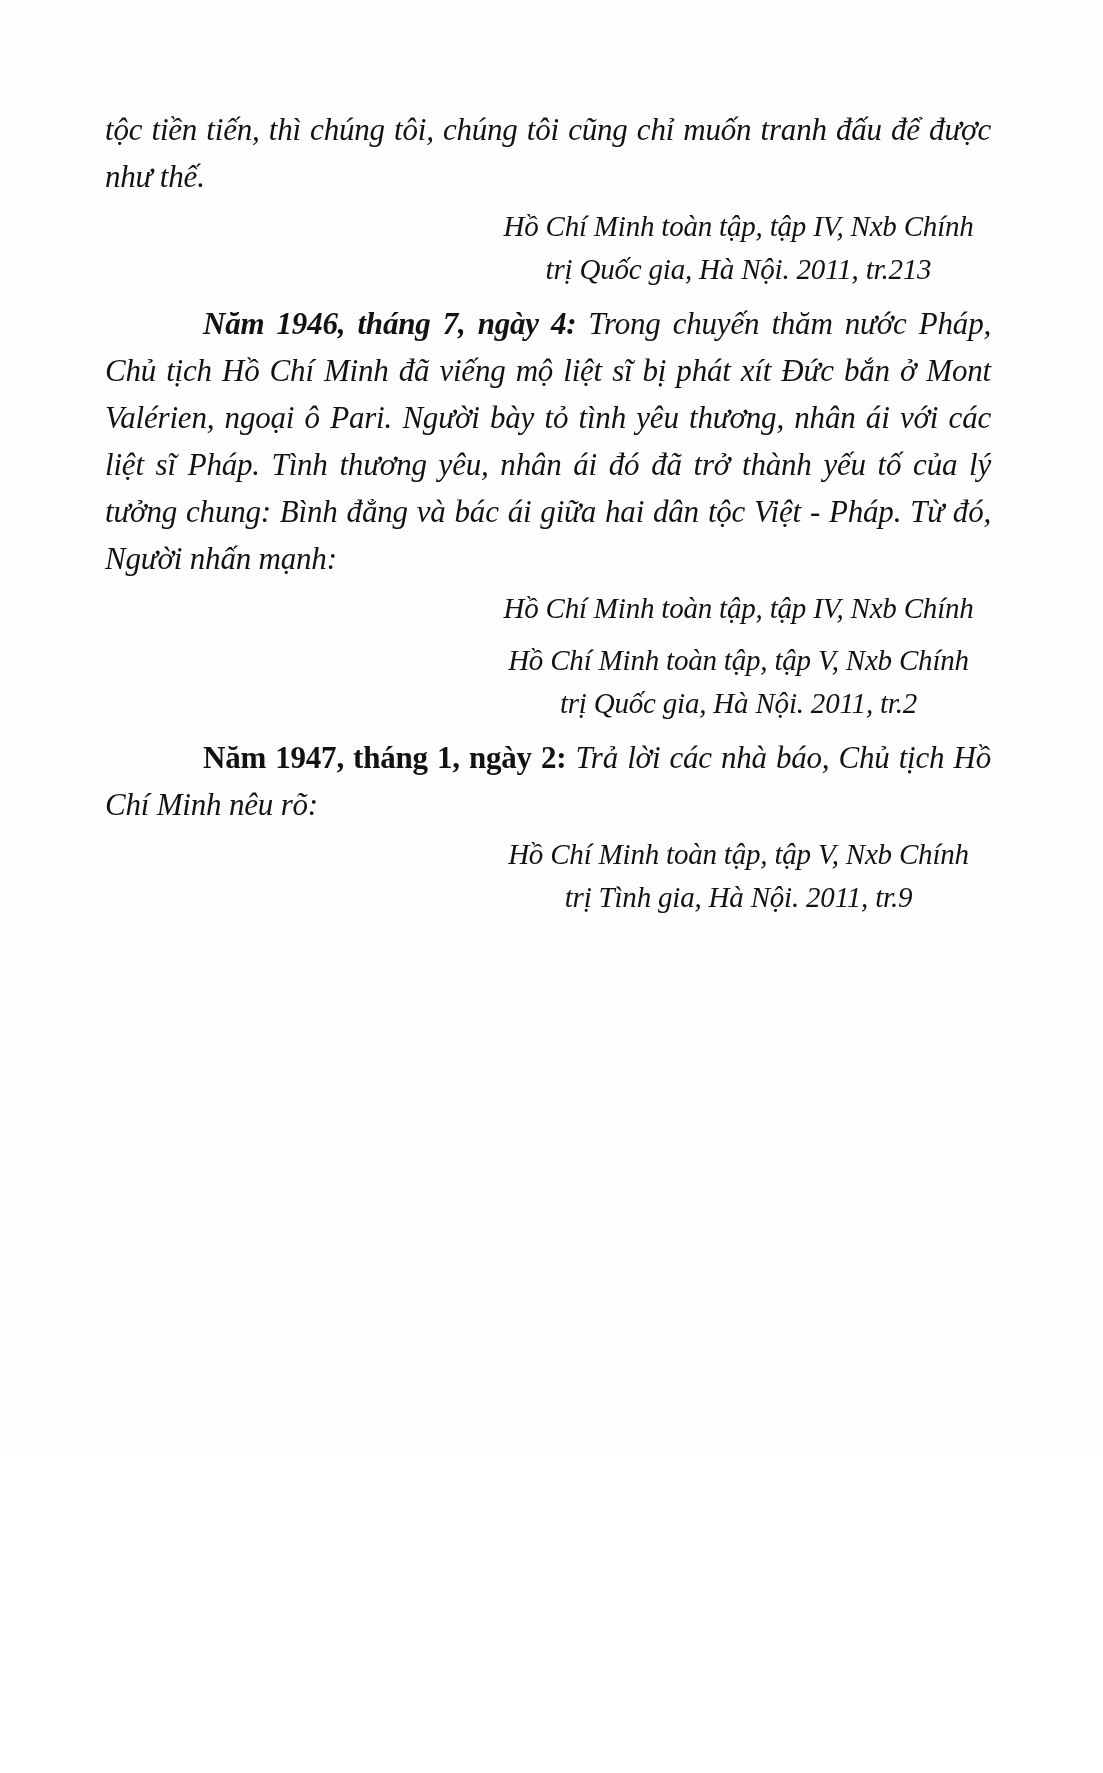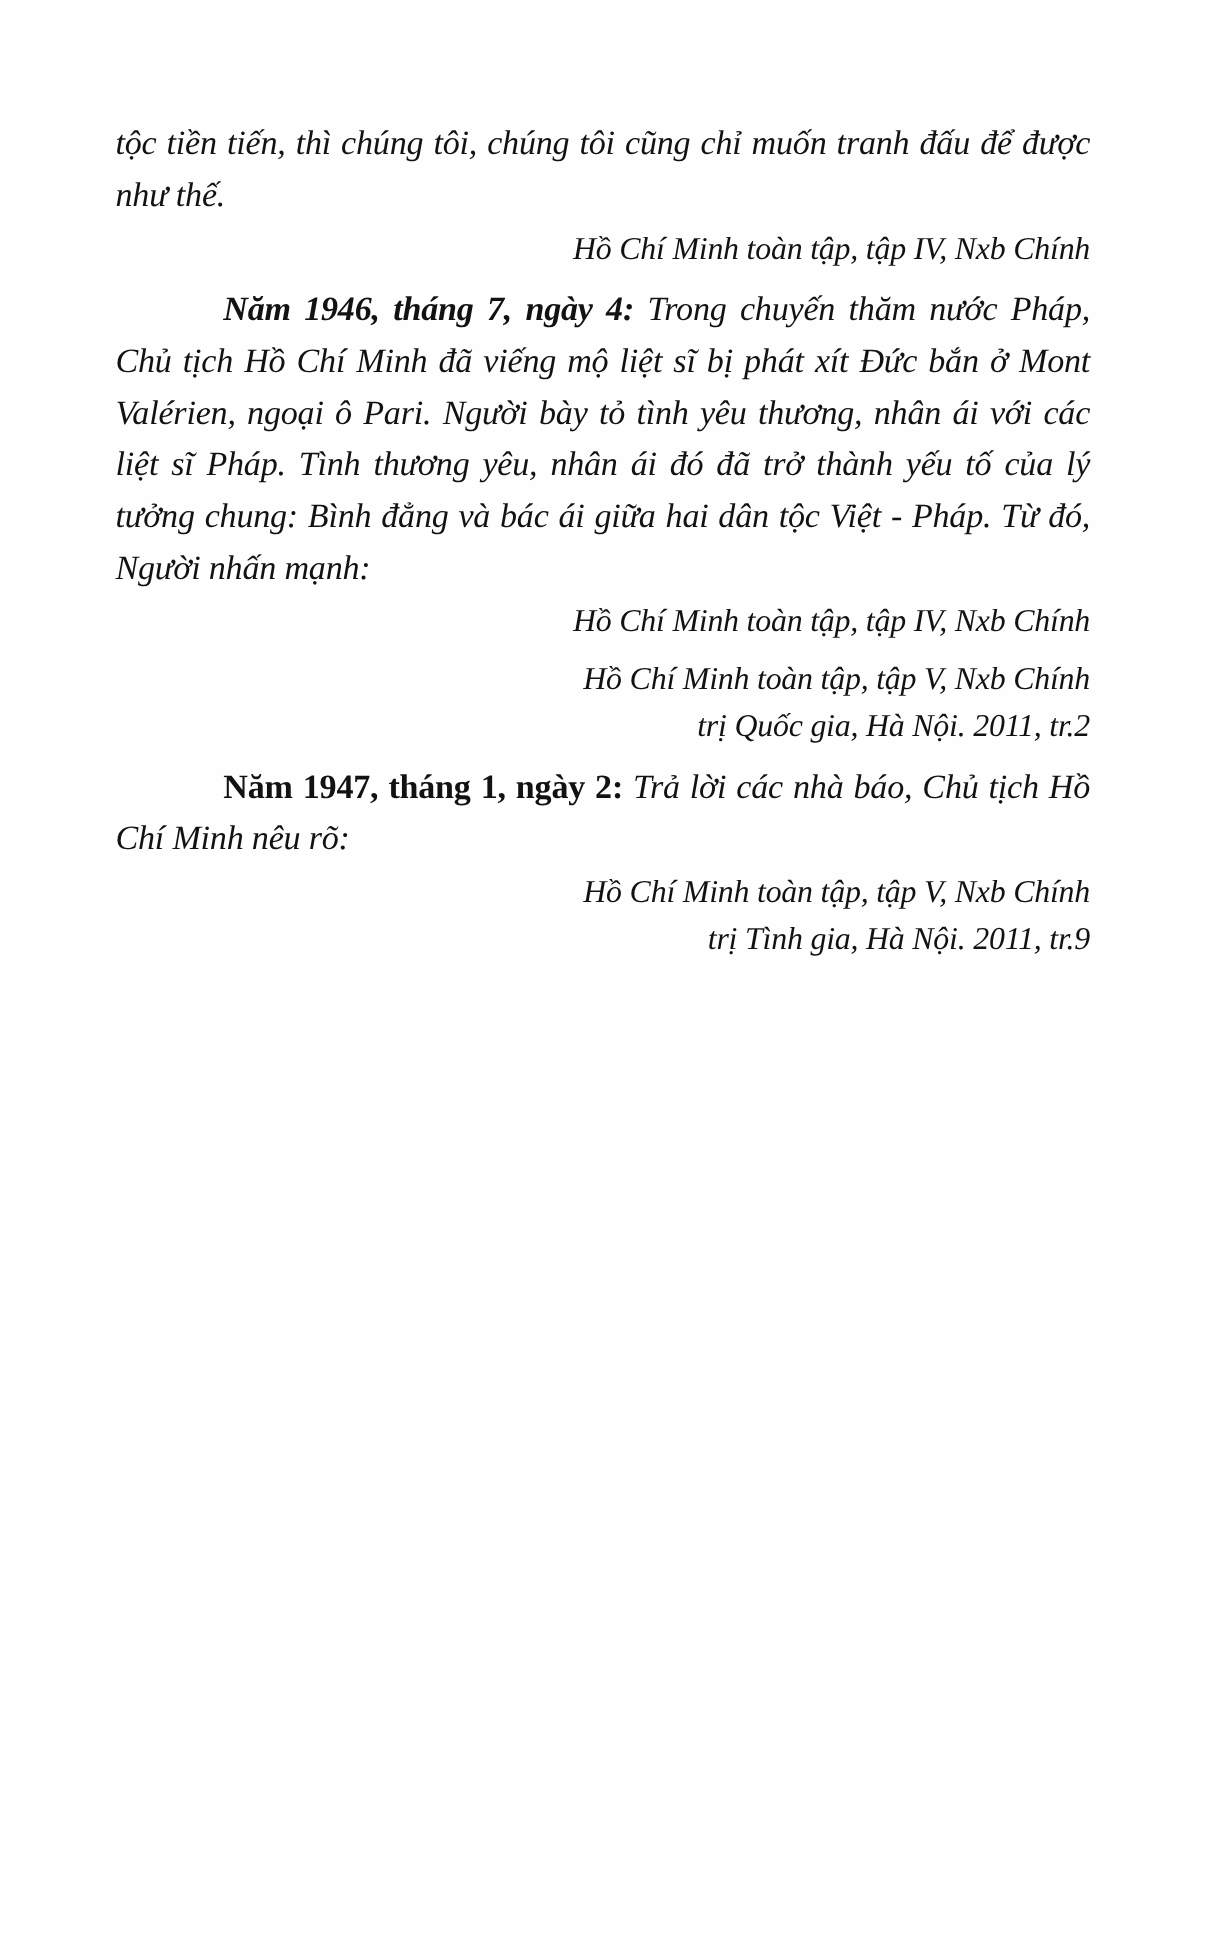--- a/index.html
+++ b/index.html
@@ -31,21 +31,21 @@
     letter-spacing: -0.2px;
   }
   .no-indent { text-indent: 0; }
   .italic { font-style: italic; }
   .entry { margin-top: 9px; }
   .lead { font-weight: bold; margin-left: 44px; }
   .lead.upright { font-style: normal; }
   .citation {
     width: 505px;
     margin: 5px 0 9px auto;
-    text-align: right;
+    text-align: center;
     font-style: italic;
     font-size: 29px;
     line-height: 43px;
     letter-spacing: -0.2px;
   }
   .cit-line { white-space: nowrap; }
   .page-number {
     position: absolute;
     left: 105px;
     top: 1676px;
@@ -56,20 +56,21 @@
 </head>
 <body>
 
 <div class="page">
   <div class="content">
 
     <p class="para italic no-indent">tộc tiền tiến, thì chúng tôi, chúng tôi cũng chỉ muốn tranh đấu để được như thế.</p>
 
     <div class="citation">
       <div class="cit-line">Hồ Chí Minh toàn tập, tập IV, Nxb Chính</div>
+      <div class="cit-line">trị Quốc gia, Hà Nội. 2011, tr.213</div>
     </div>
 
     <p class="para italic entry"><span class="lead">Năm 1946, tháng 7, ngày 4:</span> <span>Trong chuyến thăm nước Pháp, Chủ tịch Hồ Chí Minh đã viếng mộ liệt sĩ bị phát xít Đức bắn ở Mont Valérien, ngoại ô Pari. Người bày tỏ tình yêu thương, nhân ái với các liệt sĩ Pháp. Tình thương yêu, nhân ái đó đã trở thành yếu tố của lý tưởng chung: Bình đẳng và bác ái giữa hai dân tộc Việt - Pháp. Từ đó, Người nhấn mạnh:</span></p>
 
 
     <div class="citation">
       <div class="cit-line">Hồ Chí Minh toàn tập, tập IV, Nxb Chính</div>
     </div>
 
 

